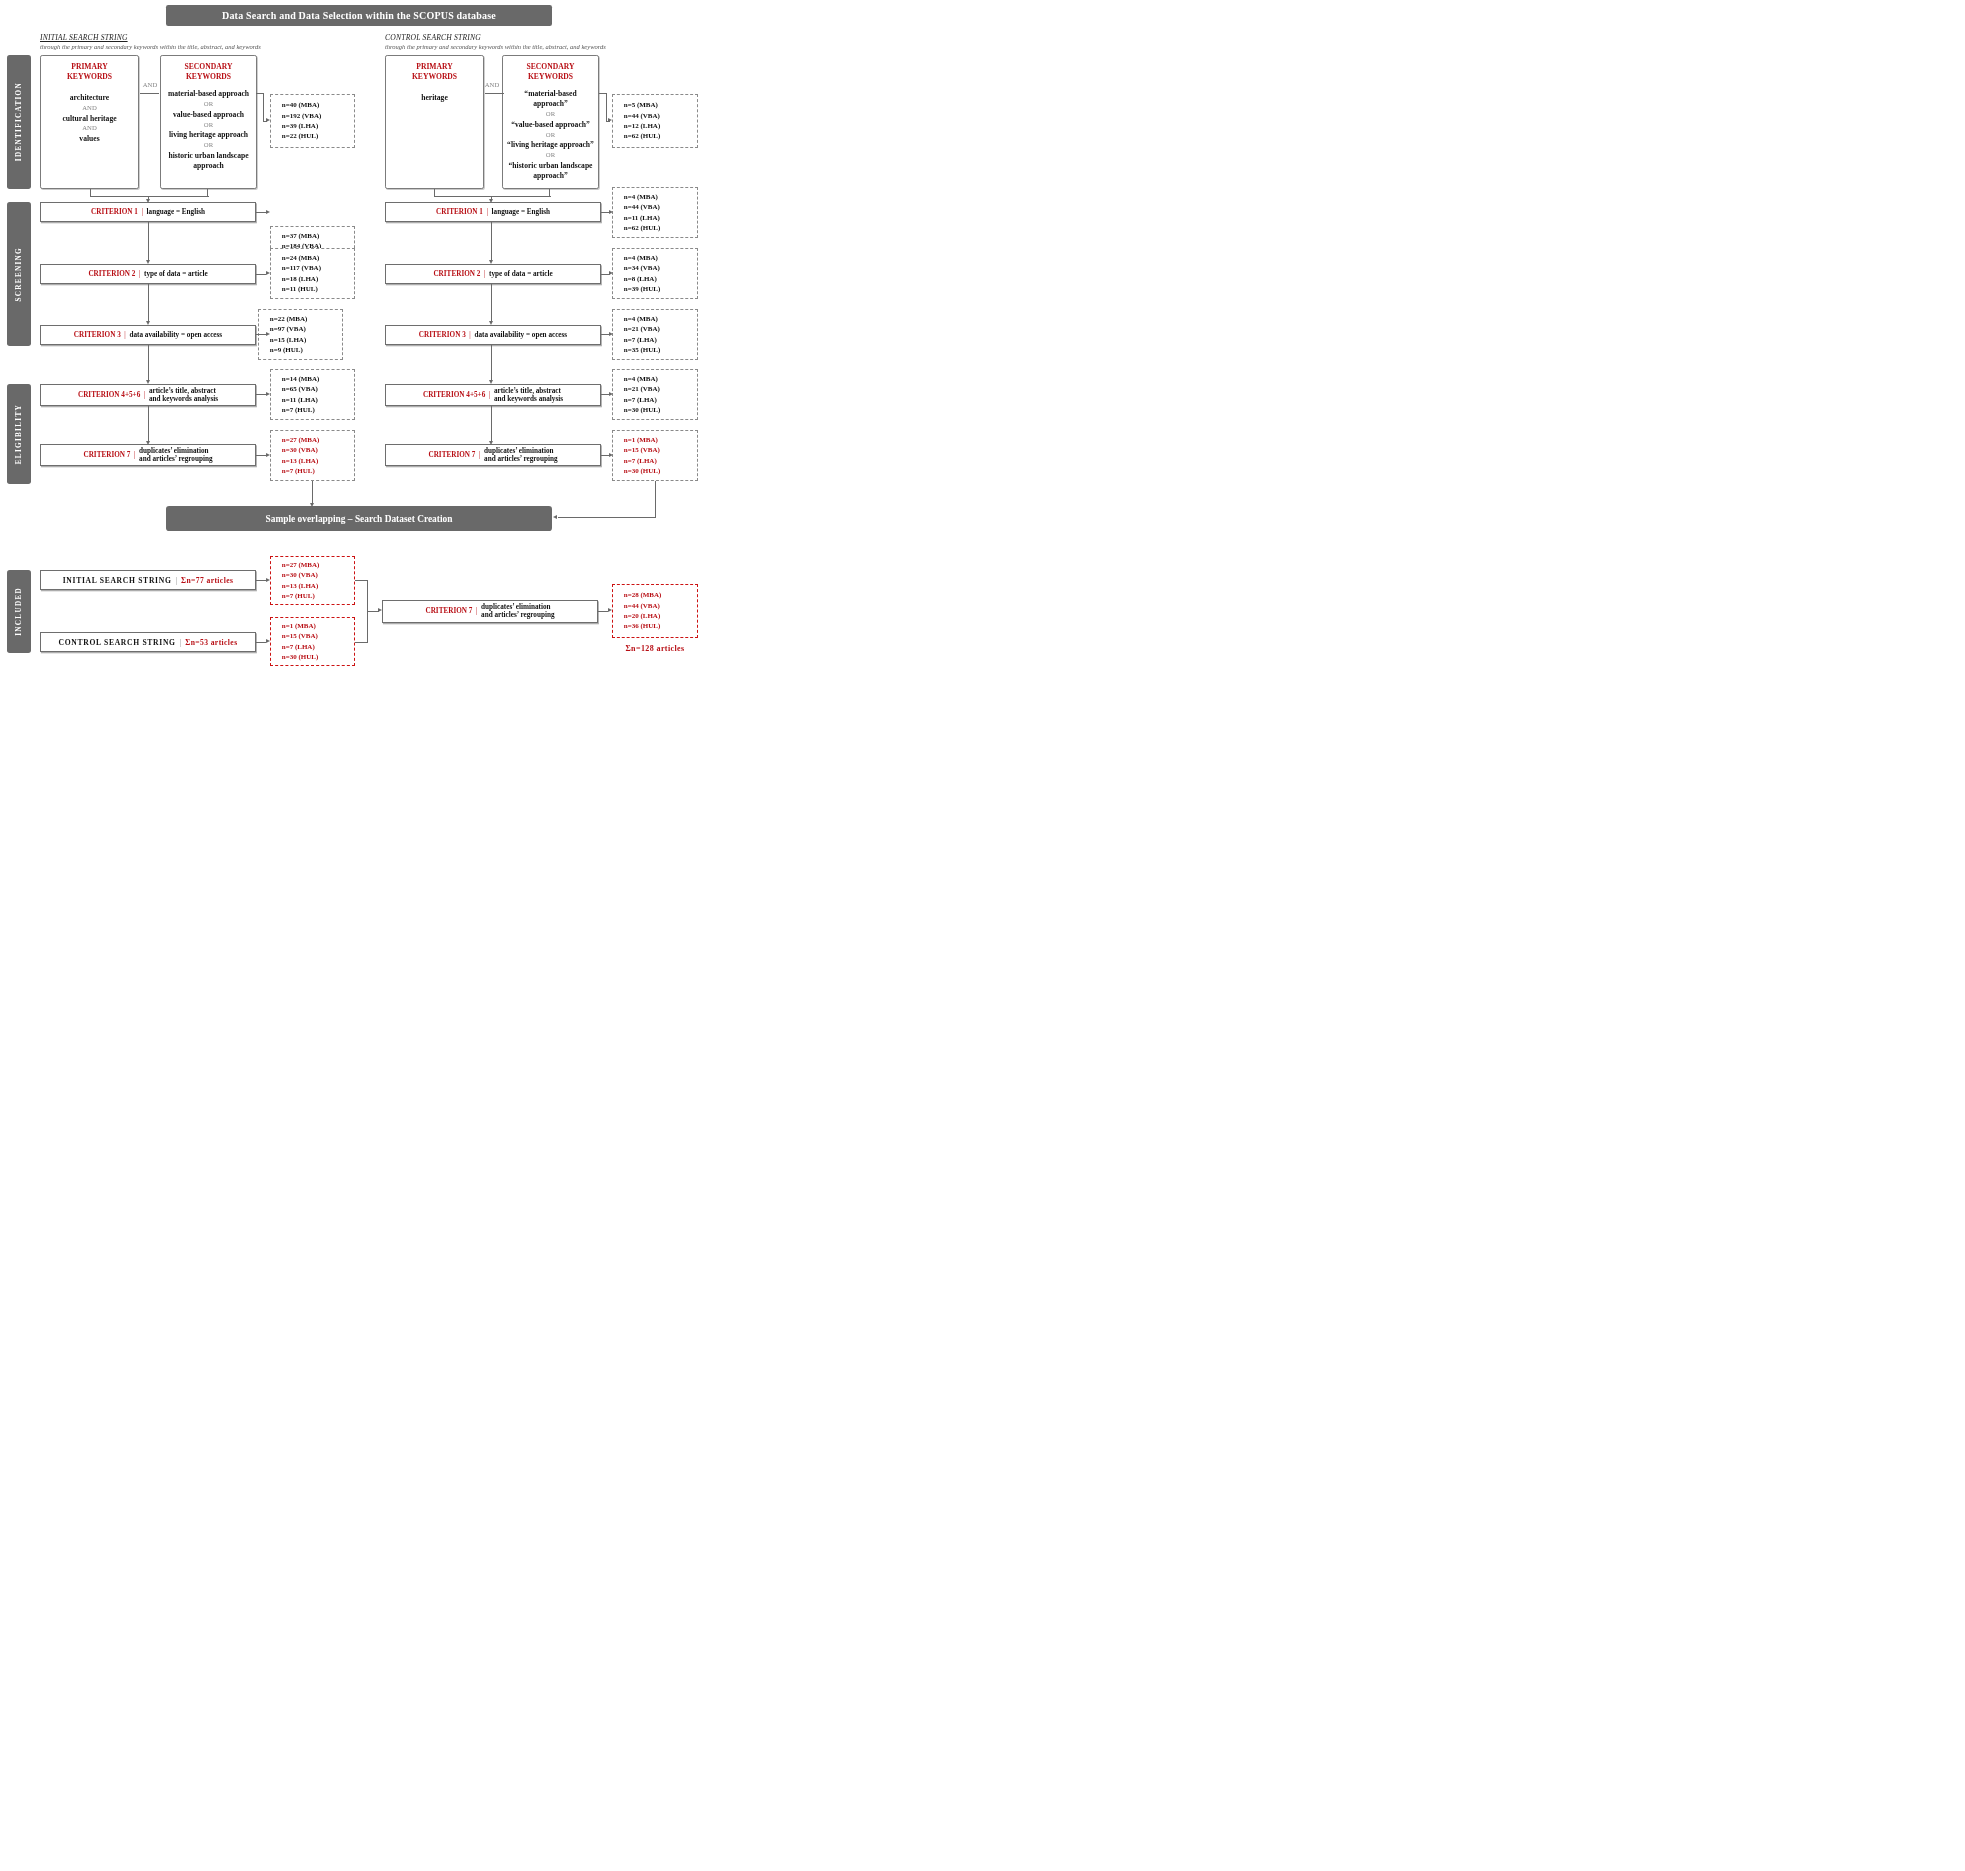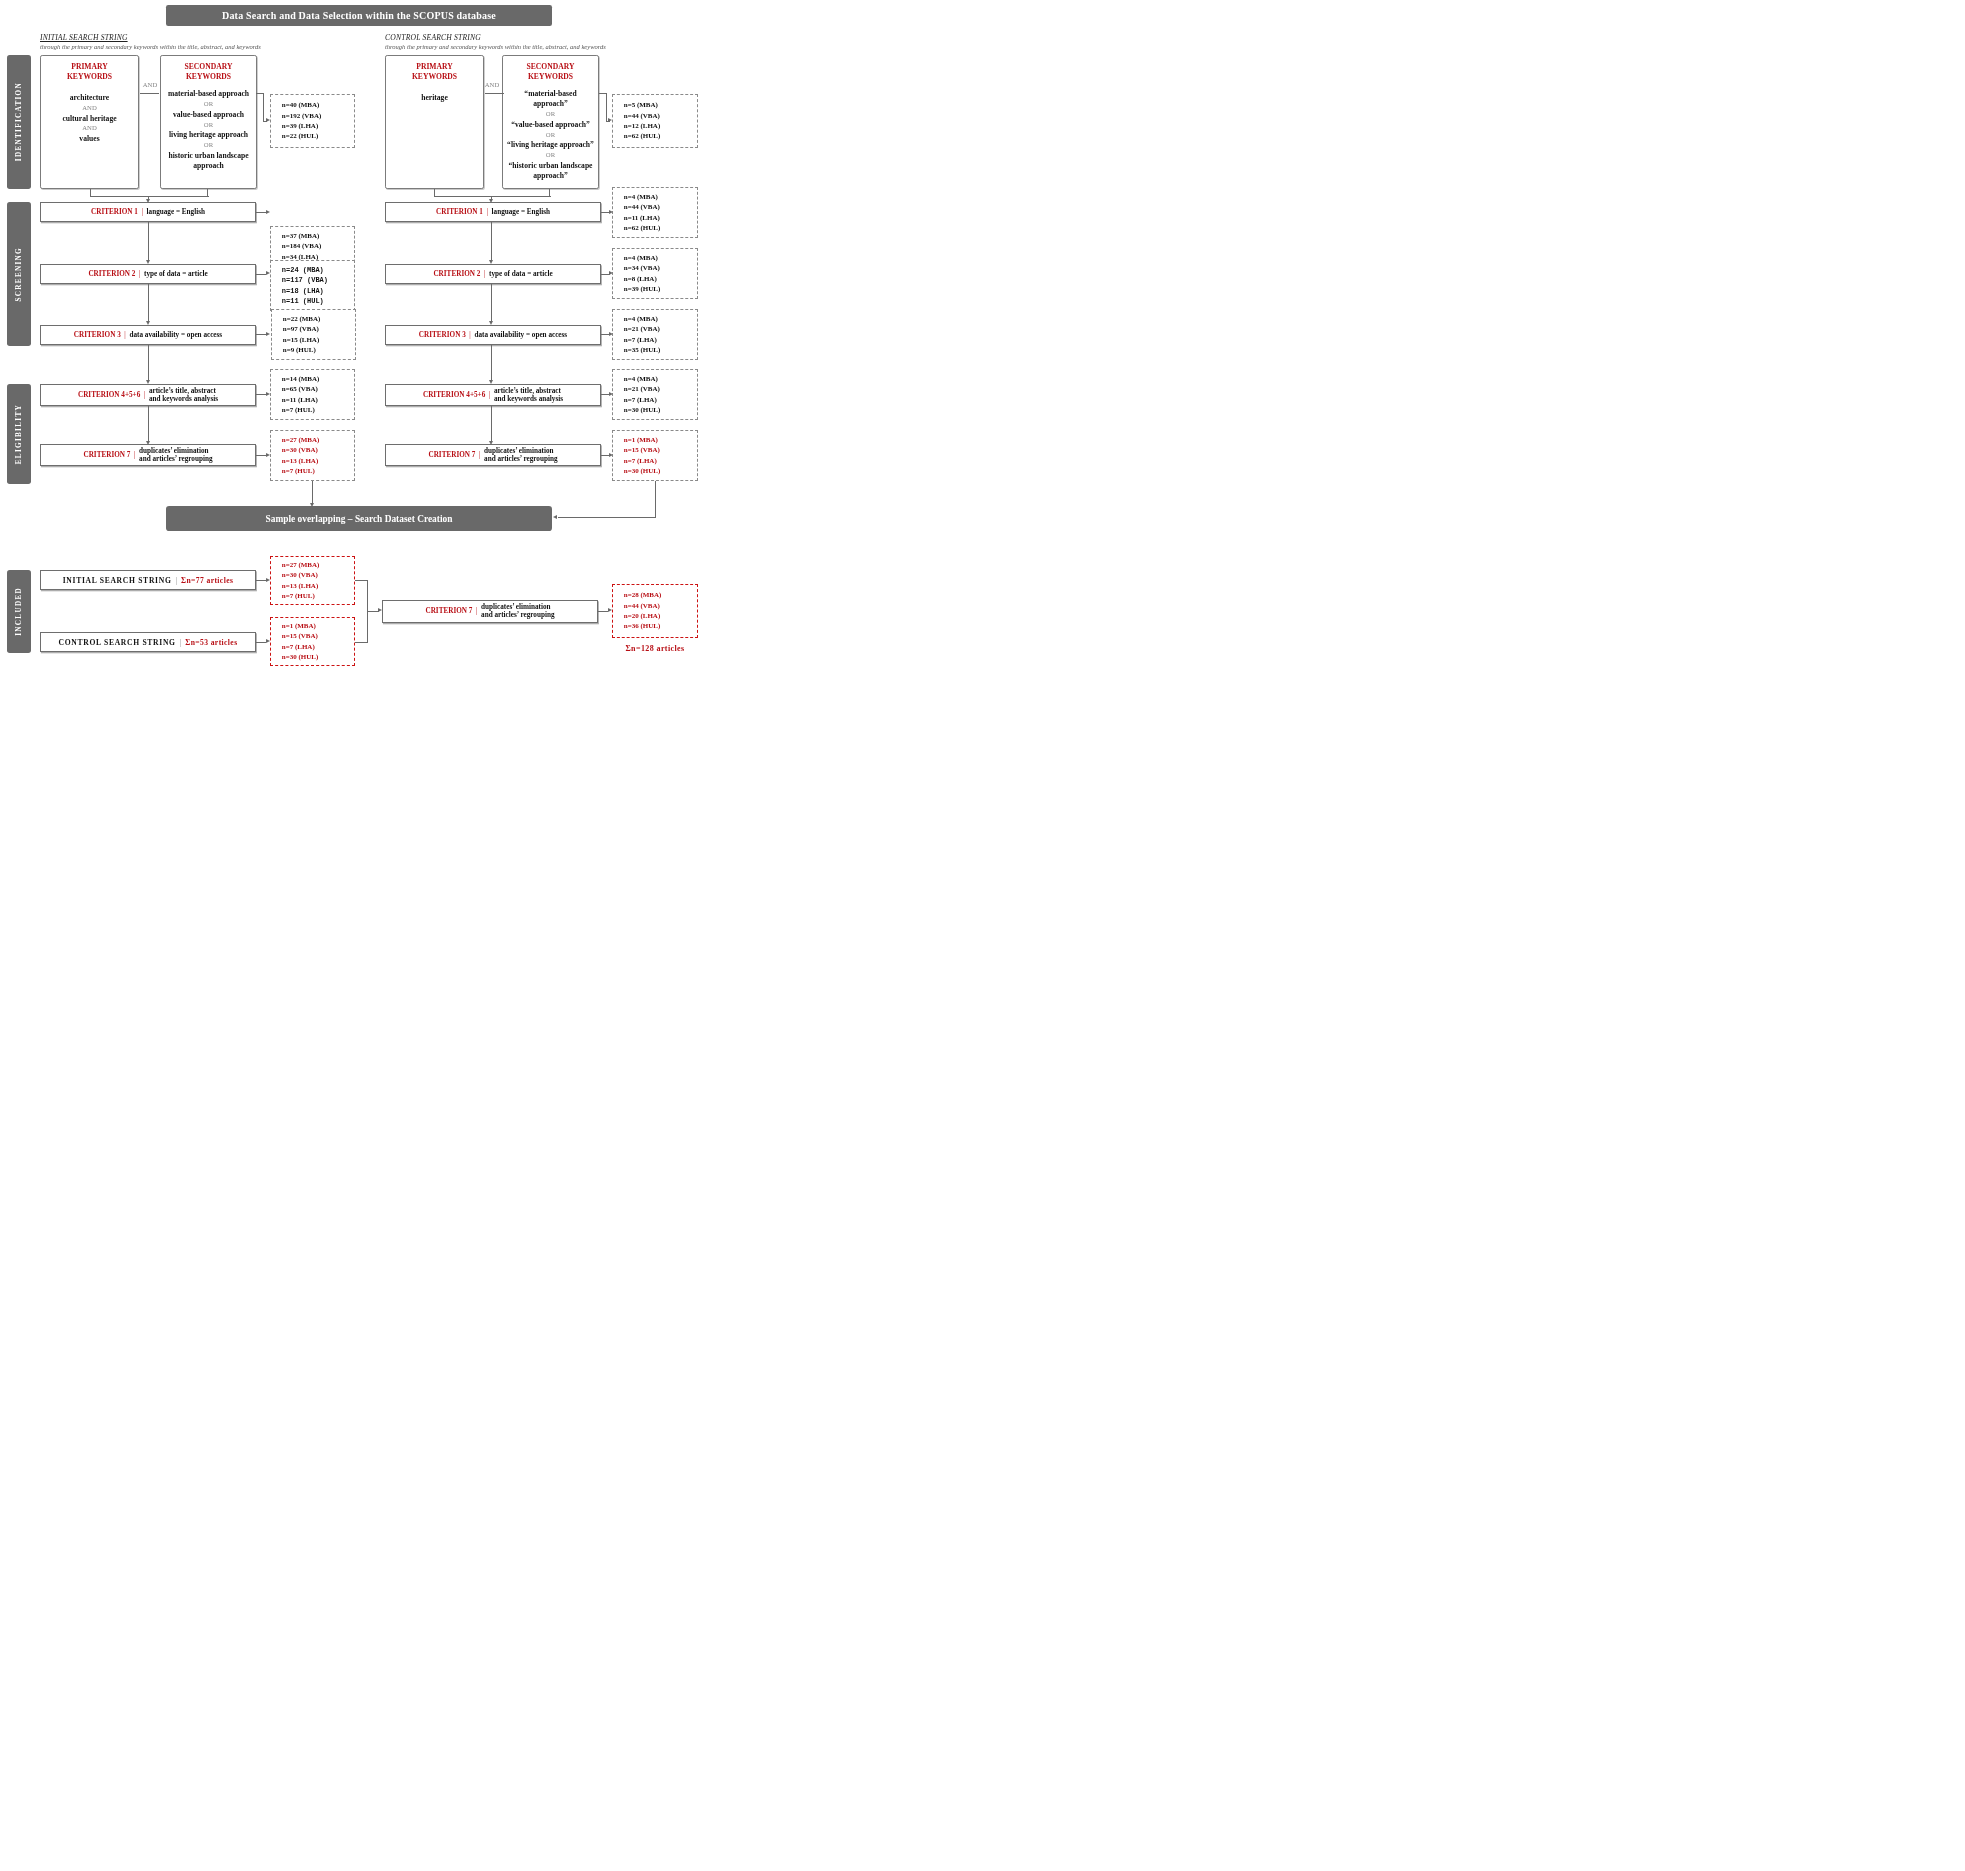--- a/index.html
+++ b/index.html
@@ -154,33 +154,33 @@
     <div>n=184 (VBA)</div>
     <div>n=34 (LHA)</div>
     <div>n=22 (HUL)</div>
   </div>
 
   <div class="critbox" style="left:40px;top:264px;width:216px;height:20px;">
     <span class="clabel">CRITERION 2</span>
     <span class="pipe">|</span>
     <span class="cdesc">type of data = article</span>
   </div>
-  <div class="nbox" style="left:270px;top:260px;width:85px;height:51px;font-family:Liberation Mono, monospace;">
+  <div class="nbox" style="left:270px;top:248px;width:85px;height:51px;">
     <div>n=24 (MBA)</div>
     <div>n=117 (VBA)</div>
     <div>n=18 (LHA)</div>
     <div>n=11 (HUL)</div>
   </div>
 
   <div class="critbox" style="left:40px;top:325px;width:216px;height:20px;">
     <span class="clabel">CRITERION 3</span>
     <span class="pipe">|</span>
     <span class="cdesc">data availability = open access</span>
   </div>
-  <div class="nbox" style="left:271px;top:309px;width:85px;height:51px;">
+  <div class="nbox" style="left:258px;top:309px;width:85px;height:51px;">
     <div>n=22 (MBA)</div>
     <div>n=97 (VBA)</div>
     <div>n=15 (LHA)</div>
     <div>n=9 (HUL)</div>
   </div>
 
   <div class="critbox" style="left:40px;top:384px;width:216px;height:21.6px;">
     <span class="clabel">CRITERION 4+5+6</span>
     <span class="pipe">|</span>
     <span class="cdesc2"><span>article’s title, abstract</span><br><span>and keywords analysis</span></span>

